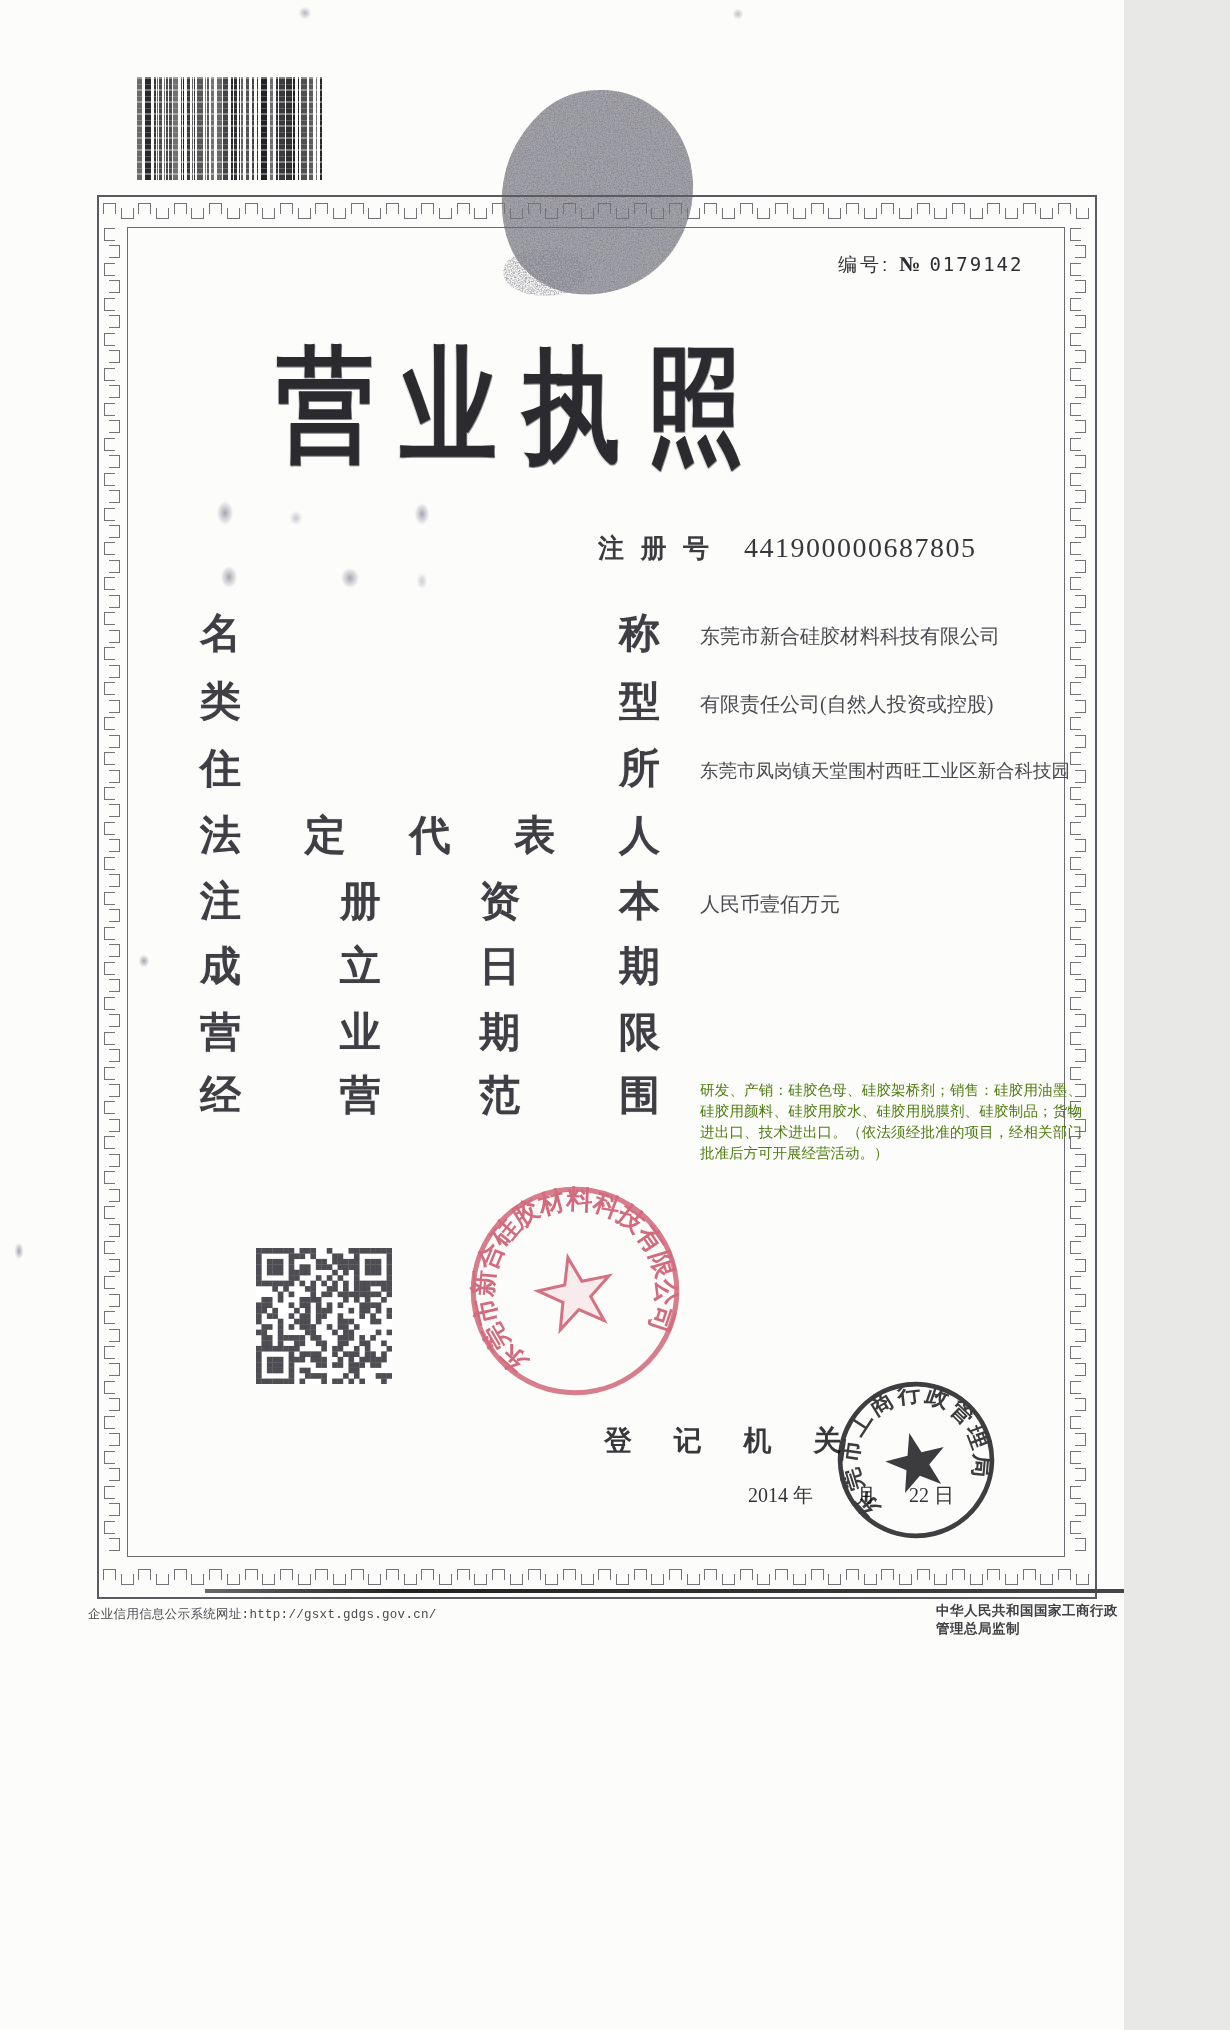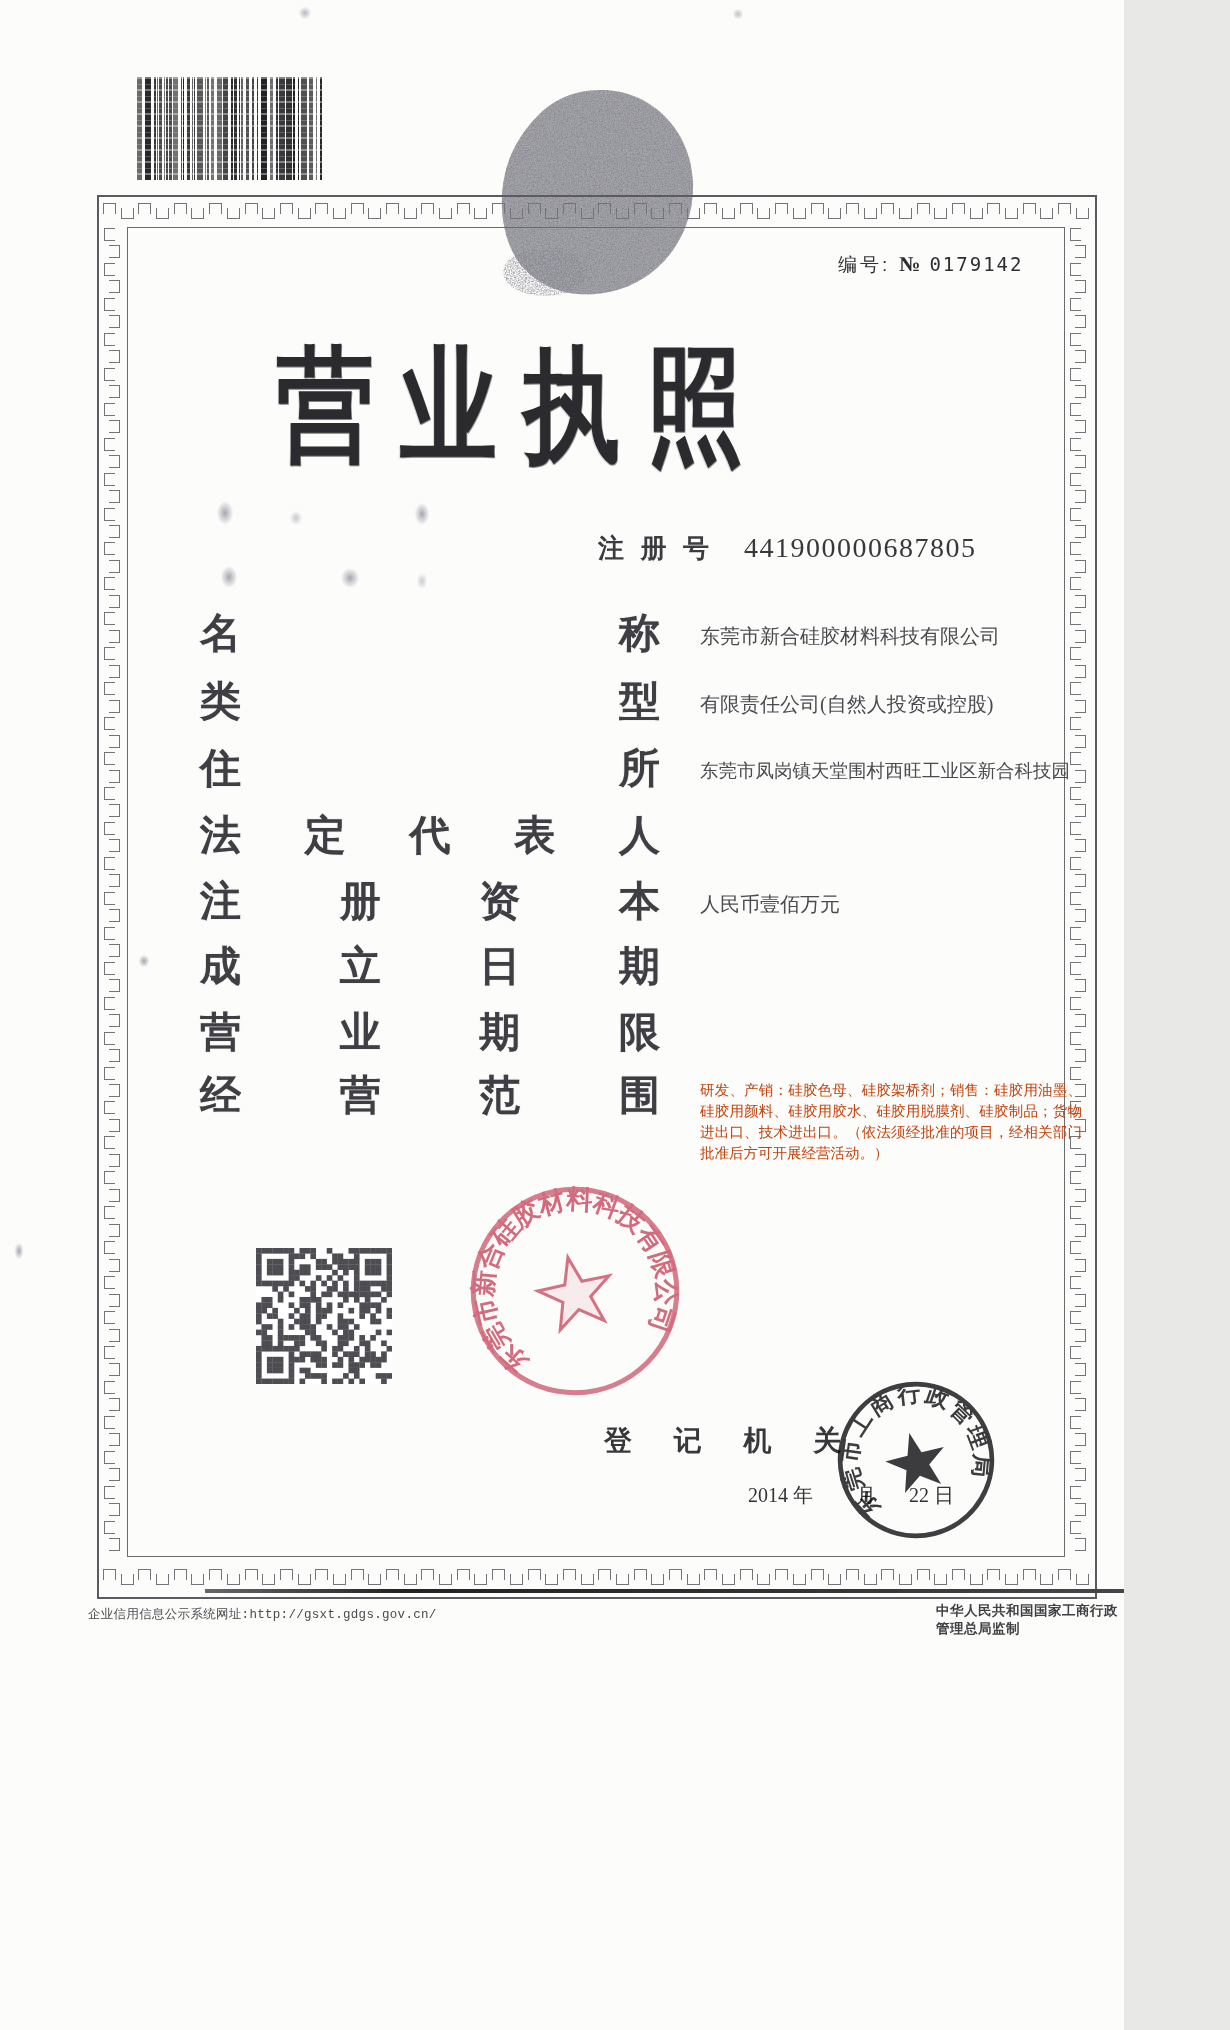--- a/index.html
+++ b/index.html
@@ -48,21 +48,21 @@
   
   .row{position:absolute;left:200px;display:flex;}
   .flabel{width:460px;display:flex;justify-content:space-between;
           font-family:"Liberation Sans",sans-serif;font-weight:bold;
           font-size:41px;line-height:46px;color:#3e3e44;flex:none;
           text-shadow:0 0 1px rgba(60,60,65,.4);}
   .fvalue{margin-left:40px;width:400px;font-size:20px;line-height:26px;color:#4a4a50;padding-top:13px;}
   .r0{top:610px;} .r1{top:678px;} .r2{top:745px;} .r3{top:812px;}
   .r4{top:878px;} .r5{top:943px;} .r6{top:1009px;} .r7{top:1072px;}
   .v-addr{font-size:18.5px;width:400px;}
-  .v-scope{font-size:14.5px;line-height:21px;width:382px;padding-top:8px;text-align:justify;color:#c2410c;}
+  .v-scope{font-size:14.5px;line-height:21px;width:382px;padding-top:8px;text-align:justify;color:#4d7c0f;}
 
   
   .qr{left:256px;top:1248px;width:136px;height:136px;background:#fff;}
   .seal-red{left:444px;top:1160px;width:262px;height:262px;transform:rotate(-12deg);
             mix-blend-mode:multiply;opacity:.85;}
   .stamp-black{left:820px;top:1364px;width:192px;height:192px;transform:rotate(-14deg);
             mix-blend-mode:multiply;opacity:.9;}
   .registrar{left:604px;top:1422px;font-family:"Liberation Sans",sans-serif;font-weight:bold;
              font-size:28px;letter-spacing:17px;color:#38383c;white-space:nowrap;}
   .regdate{left:748px;top:1482px;font-size:20px;color:#333337;white-space:nowrap;}

